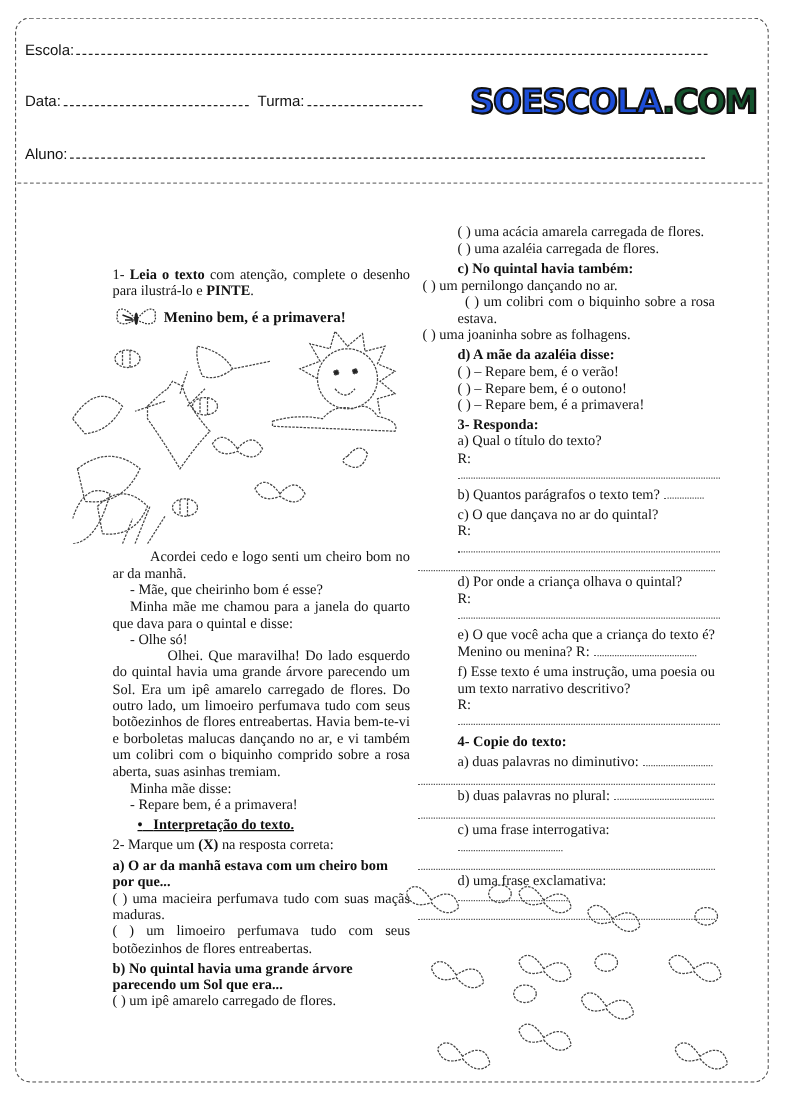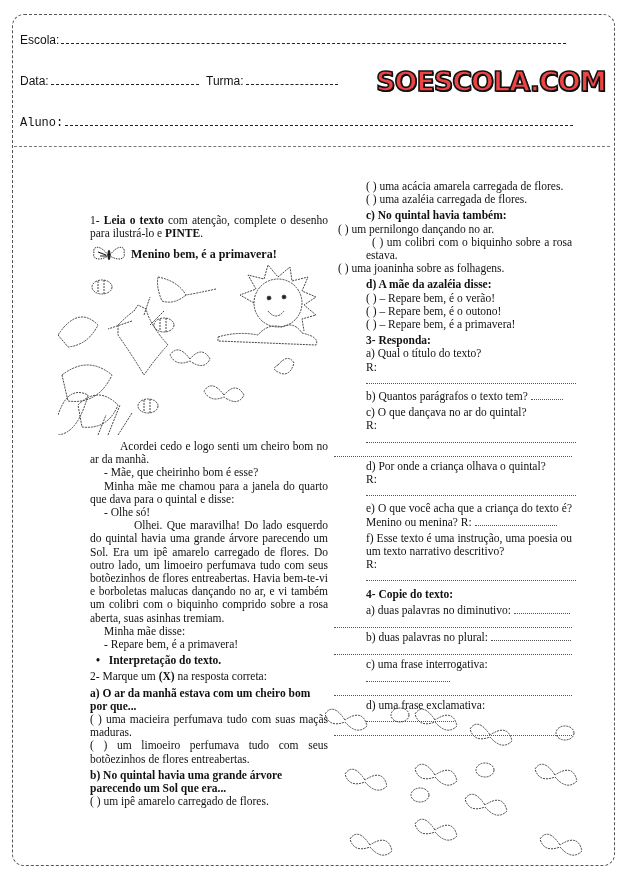--- a/index.html
+++ b/index.html
@@ -2,22 +2,22 @@
 <html><head>
 <meta charset="utf-8">
 <style>
   html, body { margin: 0; padding: 0; background: #ffffff; }
   body { width: 637px; height: 876px; position: relative; overflow: hidden; font-family: "Liberation Serif", serif; color: #111; }
   .frame { position: absolute; left: 12px; top: 14px; width: 601px; height: 850px; border: 1px dashed #555; border-radius: 12px; }
   .header-line { position: absolute; left: 20px; font-family: "Liberation Sans", sans-serif; font-size: 12px; color: #111; }
   .fill-line { display: inline-block; border-bottom: 1px dashed #222; vertical-align: baseline; height: 1px; margin-left: 2px; }
   .divider { position: absolute; left: 14px; top: 146px; width: 596px; border-top: 1px dashed #777; }
   .logo { position: absolute; left: 376px; top: 66px; font-family: "DejaVu Sans", sans-serif; font-weight: bold; font-size: 27px; letter-spacing: -1px; }
-  .logo .blue { color: #ef4444; -webkit-text-stroke: 1.6px #111; text-shadow: 1px 1px 0 #000; }
-  .logo .white { color: #ef4444; -webkit-text-stroke: 1.6px #111; text-shadow: 1px 1px 0 #000; }
+  .logo .blue { color: #1d4ed8; -webkit-text-stroke: 1.6px #111; text-shadow: 1px 1px 0 #000; }
+  .logo .white { color: #14532d; -webkit-text-stroke: 1.6px #111; text-shadow: 1px 1px 0 #000; }
   .col { position: absolute; font-size: 11.5px; line-height: 13.2px; }
   .col-left { left: 58px; top: 214px; width: 270px; }
   .col-right { left: 334px; top: 180px; width: 238px; }
   p { margin: 0; padding-left: 32px; }
   .just { text-align: justify; }
   .b { font-weight: bold; }
   .ind { text-indent: 30px; }
   .ind-s { text-indent: 14px; }
   .ind-l { text-indent: 44px; }
   .gap { margin-top: 3px; }
@@ -35,21 +35,21 @@
 <div class="header-line" style="top:33px;">
   <span>Escola:</span><span class="fill-line" style="width:505px;"></span>
 </div>
 <div class="header-line" style="top:74px;">
   <span>Data:</span><span class="fill-line" style="width:148px;"></span>
   <span style="margin-left:4px;">Turma:</span><span class="fill-line" style="width:92px;"></span>
 </div>
 <div class="logo">
   <span class="blue">SOESCOLA</span><span class="white">.COM</span>
 </div>
-<div class="header-line" style="top:116px;font-family:Liberation Mono, monospace;">
+<div class="header-line" style="top:116px;">
   <span>Aluno:</span><span class="fill-line" style="width:508px;"></span>
 </div>
 <div class="divider"></div>
 
 <div class="col col-left">
   <p class="just">
     <span>1-</span>
     <b>Leia o texto</b><span> com atenção, complete o desenho para ilustrá-lo e </span><b>PINTE</b><span>.</span>
   </p>
   <p class="b" style="margin-top:4px; font-size:12px;">
@@ -118,21 +118,21 @@
 </svg>
 
 <div class="col col-left" style="top:440px;">
   <p class="just ind">Acordei cedo e logo senti um cheiro bom no ar da manhã.</p>
   <p class="ind-s">- Mãe, que cheirinho bom é esse?</p>
   <p class="just ind-s">Minha mãe me chamou para a janela do quarto que dava para o quintal e disse:</p>
   <p class="ind-s">- Olhe só!</p>
   <p class="just ind-l">Olhei. Que maravilha! Do lado esquerdo do quintal havia uma grande árvore parecendo um Sol. Era um ipê amarelo carregado de flores. Do outro lado, um limoeiro perfumava tudo com seus botõezinhos de flores entreabertas. Havia bem-te-vi e borboletas malucas dançando no ar, e vi também um colibri com o biquinho comprido sobre a rosa aberta, suas asinhas tremiam.</p>
   <p class="ind-s">Minha mãe disse:</p>
   <p class="ind-s">- Repare bem, é a primavera!</p>
-  <p class="b gap" style="margin-left:6px;">
+  <p class="b gap" style="margin-left:20px;text-decoration:underline;">
     <span>•</span>&nbsp;&nbsp;
     <span>Interpretação do texto.</span>
   </p>
   <p class="gap">
     <span>2- Marque um </span><b>(X)</b><span> na resposta correta:</span>
   </p>
   <p class="b gap">a) O ar da manhã estava com um cheiro bom por que...</p>
   <p class="just">(    ) uma macieira  perfumava tudo com suas maçãs maduras.</p>
   <p class="just">(    ) um limoeiro  perfumava tudo com seus botõezinhos de flores entreabertas.</p>
   <p class="b gap">b) No quintal havia uma grande árvore parecendo um Sol que era...</p>

